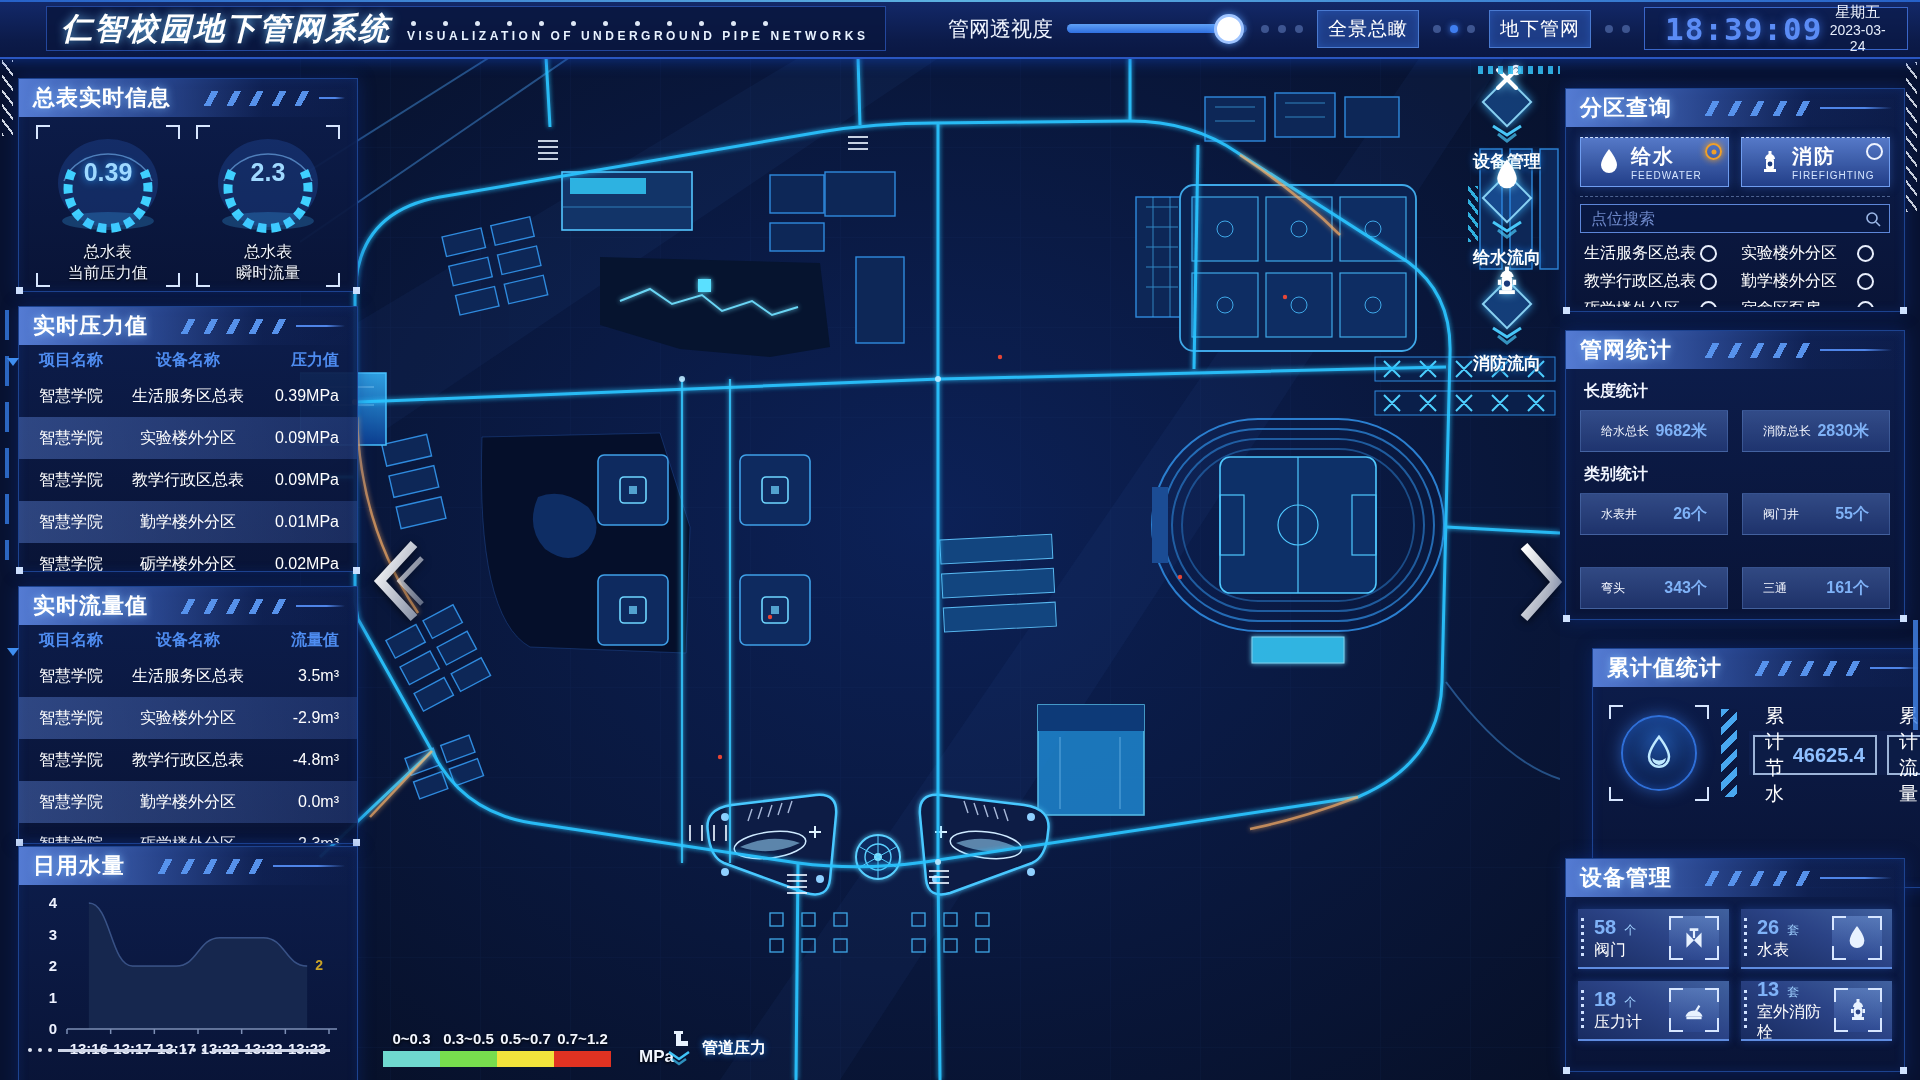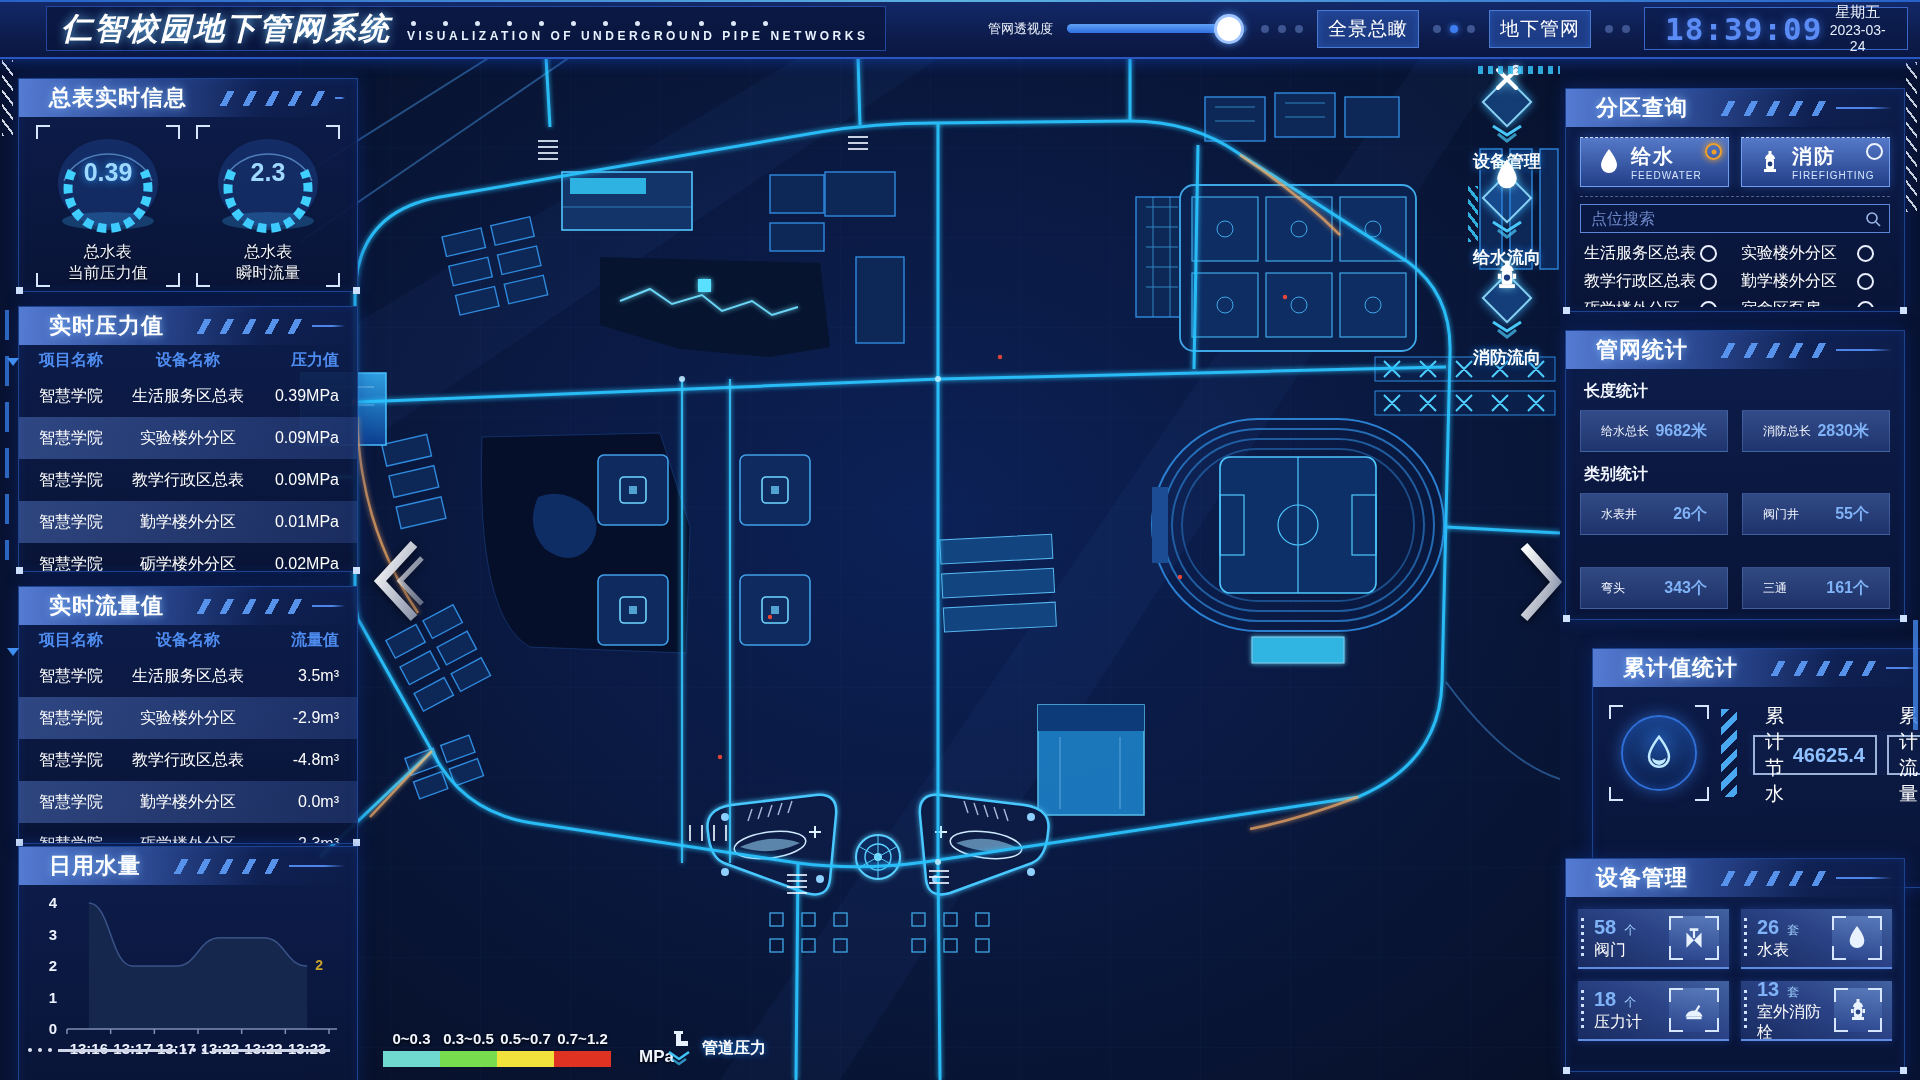--- a/index.html
+++ b/index.html
@@ -16,21 +16,21 @@
   .title-box{position:absolute;left:46px;top:6px;width:840px;height:45px;
     background:rgba(9,22,62,.85);border:1px solid #23479d;display:flex;align-items:center;padding-left:14px;box-sizing:border-box;}
   .title-cn{font-size:31px;font-weight:bold;letter-spacing:2px;color:#fff;
     text-shadow:0 0 10px rgba(120,200,255,.9),0 2px 3px rgba(0,20,60,.8);font-style:italic;}
   .title-right{display:flex;flex-direction:column;margin-left:16px;padding-top:4px;}
   .dots-row{display:flex;gap:27px;margin:2px 0 3px 4px;}
   .dots-row i{width:5px;height:5px;border-radius:50%;background:#eaf2ff;opacity:.95;}
   .title-en{font-size:12px;letter-spacing:3.5px;color:#e8f2ff;font-weight:bold;}
   .ctrl{position:absolute;top:0;height:57px;display:flex;align-items:center;}
   #ctrl-right{right:290px;gap:14px;}
-  .slider-label{font-size:13px;color:#f0f5ff;}
+  .slider-label{font-size:21px;color:#f0f5ff;}
   .slider{position:relative;width:180px;height:9px;border-radius:5px;background:rgba(40,70,140,.9);}
   .slider-fill{position:absolute;left:0;top:0;height:9px;border-radius:5px;
     background:linear-gradient(180deg,#5fa0f5,#2f6fe0);}
   .slider-thumb{position:absolute;top:50%;width:24px;height:24px;border-radius:50%;
     background:#fff;border:3px solid #9fc4ff;box-shadow:0 0 8px rgba(90,160,255,.9);
     transform:translate(-50%,-50%);}
   .dot-sep{display:flex;gap:9px;align-items:center;}
   .dot-sep i{width:8px;height:8px;border-radius:50%;background:rgba(120,150,220,.45);}
   .dot-sep i.on{background:#3f7ef0;box-shadow:0 0 6px #3f7ef0;}
   .hbtn{padding:5px 10px;font-size:19px;color:#fff;background:rgba(35,70,150,.8);
@@ -41,21 +41,21 @@
     color:#5b8cf5;letter-spacing:1px;margin-left:20px;text-shadow:0 0 10px rgba(70,130,255,.7);}
   #clock .dcol{margin-left:auto;margin-right:14px;text-align:center;}
   #clock .wk{font-size:15px;color:#f0f5ff;}
   #clock .dt{font-size:14px;color:#e6edfb;}
   
   .panel{position:absolute;width:340px;z-index:5;box-sizing:border-box;
     background:linear-gradient(180deg,rgba(13,30,78,.93),rgba(9,20,55,.93));
     border:1px solid #1d4390;box-shadow:0 0 16px rgba(15,50,140,.45), 0 0 10px rgba(20,60,150,.3) inset;}
   .panel::before,.panel::after{content:"";position:absolute;bottom:-3px;width:7px;height:7px;background:#cfe2ff;}
   .panel::before{left:-3px;} .panel::after{right:-3px;}
-  .p-head{height:38px;display:flex;align-items:center;padding-left:30px;
+  .p-head{height:38px;display:flex;align-items:center;padding-left:14px;
     background:linear-gradient(90deg,rgba(88,128,218,.95) 0%,rgba(56,92,178,.62) 42%,rgba(25,48,110,.22) 72%,rgba(25,48,110,0) 100%);}
   .p-title{font-size:22px;font-weight:bold;letter-spacing:1px;color:#fff;
     text-shadow:0 0 9px rgba(130,190,255,.85);}
   .stripes{width:112px;height:15px;margin-left:26px;opacity:.95;
     background:repeating-linear-gradient(-62deg,transparent 0 7px,#5a97f2 7px 13px,transparent 13px 20px);}
   .p-line{flex:1;height:2px;margin:0 12px 0 10px;
     background:linear-gradient(90deg,#4f85e8 0%,#4f85e8 62%,rgba(79,133,232,0) 100%);}
   
   .gauges{display:flex;justify-content:space-evenly;margin-top:8px;}
   .gauge{position:relative;width:144px;height:162px;text-align:center;}
@@ -459,21 +459,21 @@
           <path d="M12 1 C12 1 4 11 4 17 a8 8 0 0 0 16 0 C20 11 12 1 12 1 Z" fill="#fff"></path>
         </svg>
   </span>
   <span class="mk-diamond"></span>
   <svg class="mk-chev" width="44" height="20">
     <polyline points="8,2 22,11 36,2" fill="none" stroke="#49c8f8" stroke-width="3"></polyline>
     <polyline points="13,10 22,17 31,10" fill="none" stroke="#49c8f8" stroke-width="3" opacity=".7"></polyline>
       </svg>
   <span class="mk-label">给水流向</span>
 </div>
-<div class="map-marker" style="left:1468px;top:258px">
+<div class="map-marker" style="left:1468px;top:264px">
   <span class="mk-icon">
     <svg width="32" height="34" viewBox="0 0 24 26">
           <g fill="#fff">
       <path d="M7 10 a5 5 0 0 1 10 0 Z"></path>
             <rect x="10.5" y="2" width="3" height="4"></rect>
       <rect x="8" y="10" width="8" height="10" rx="1"></rect>
             <rect x="5" y="12" width="2.6" height="4"></rect>
       <rect x="16.4" y="12" width="2.6" height="4"></rect>
             <rect x="6" y="20" width="12" height="3"></rect>
           </g>

